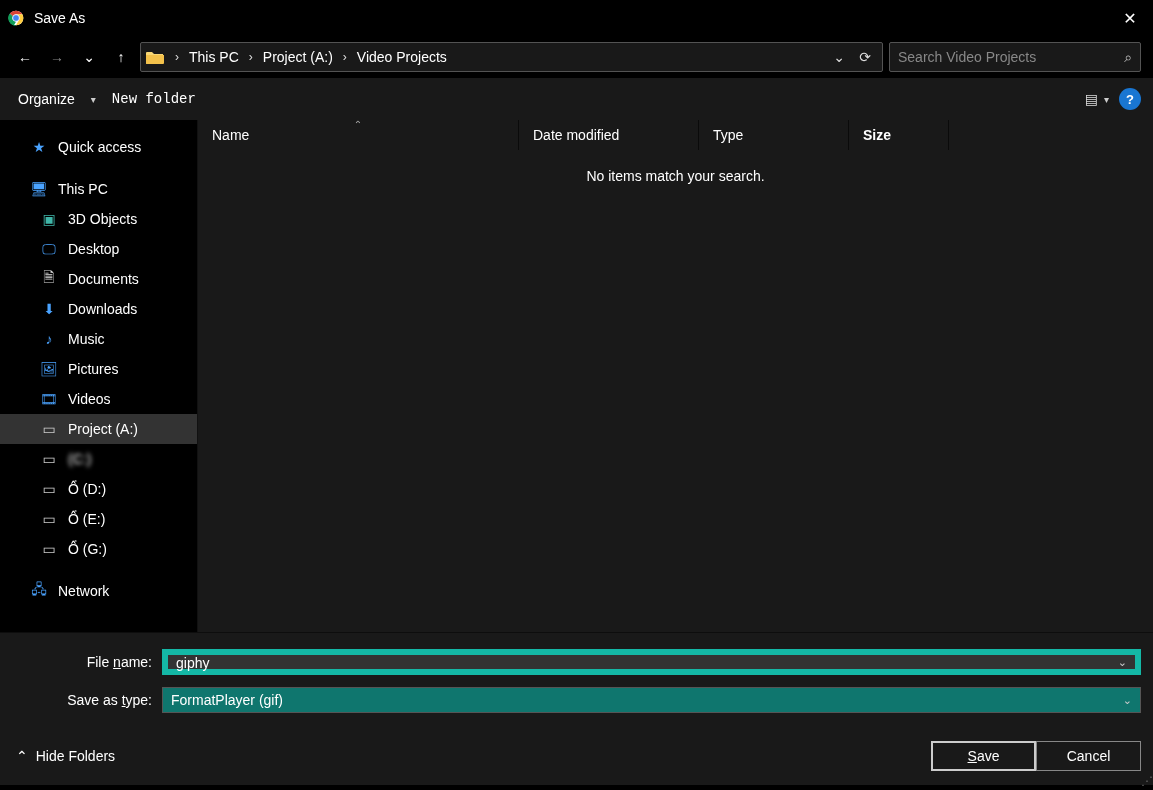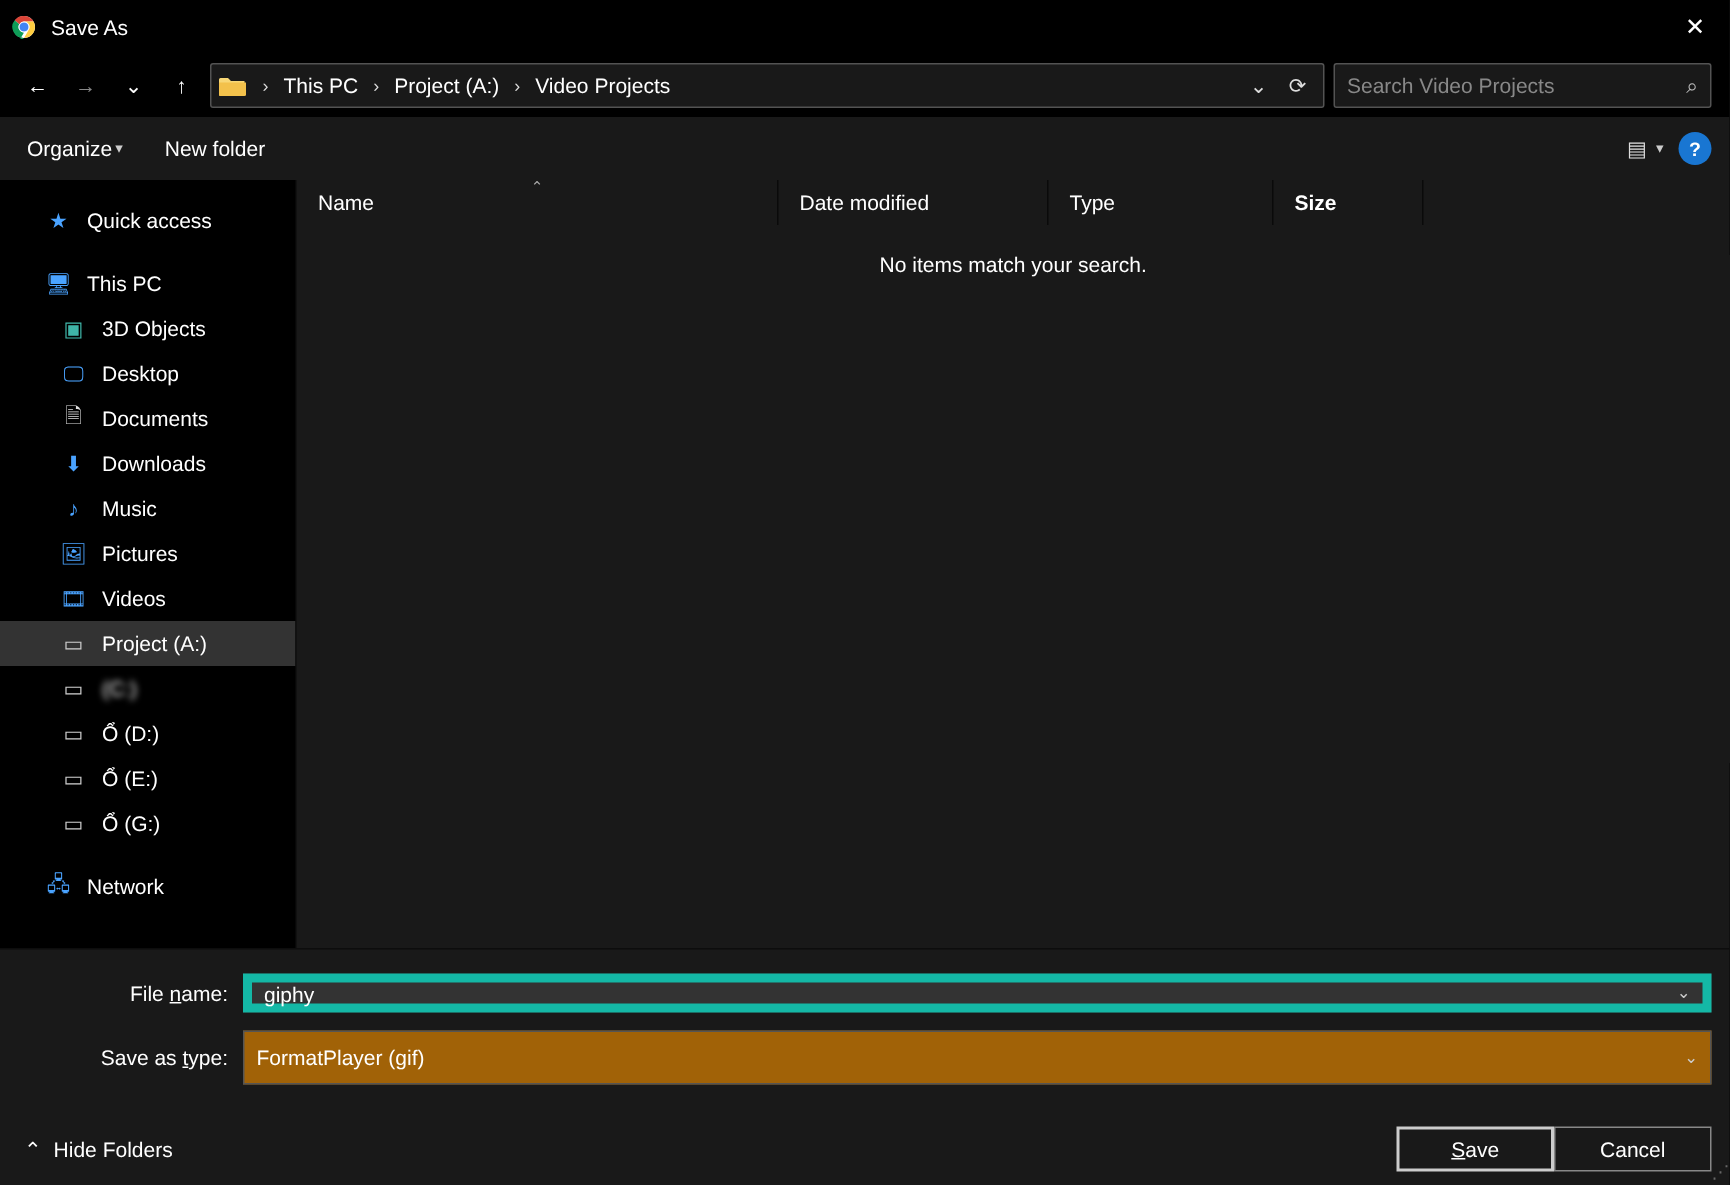--- a/index.html
+++ b/index.html
@@ -86,25 +86,25 @@
   .searchbox .mag { color:#bbb; font-size:14px; }
   
   .toolrow {
     height: 42px;
     background:#191919;
     display:flex; align-items:center;
     padding: 0 18px;
     position:relative;
   }
   .toolrow .org {
-    color:#fff; display:flex; align-items:center; gap:2px;
-    margin-right:28px;
+    color:#fff; display:flex; align-items:center; gap:16px;
+    margin-right:16px;
   }
   .toolrow .org .caret { font-size:10px; color:#ccc; }
-  .toolrow .nf { color:#fff; }
+  .toolrow .nf { color:#fff;font-family:Liberation Mono, monospace; }
   .toolrow .right {
     position:absolute; right:12px; top:0; bottom:0;
     display:flex; align-items:center; gap:10px;
   }
   .viewbtn {
     display:flex; align-items:center; gap:6px;
     color:#ddd;
   }
   .viewbtn .caret { font-size:10px; color:#ccc; }
   .helpbtn {
@@ -197,24 +197,24 @@
     background:#333;
     border:6px solid #14b8a6;
     color:#fff;
     padding: 0 8px;
     font-size:14px;
     position:relative;
   }
   .frow .sel {
     flex:1;
     height:26px;
-    background:#a16207;
+    background:#0f766e;
     border:1px solid #555;
     color:#fff;
-    padding: 17px 8px;
+    padding: 7px 8px;
     font-size:14px;
     display:flex; align-items:center;
     position:relative;
   }
   .dropcaret {
     position:absolute; right:8px; top:50%; transform:translateY(-50%);
     color:#ccc; font-size:11px;
   }
   .actionrow {
     display:flex; align-items:center;

